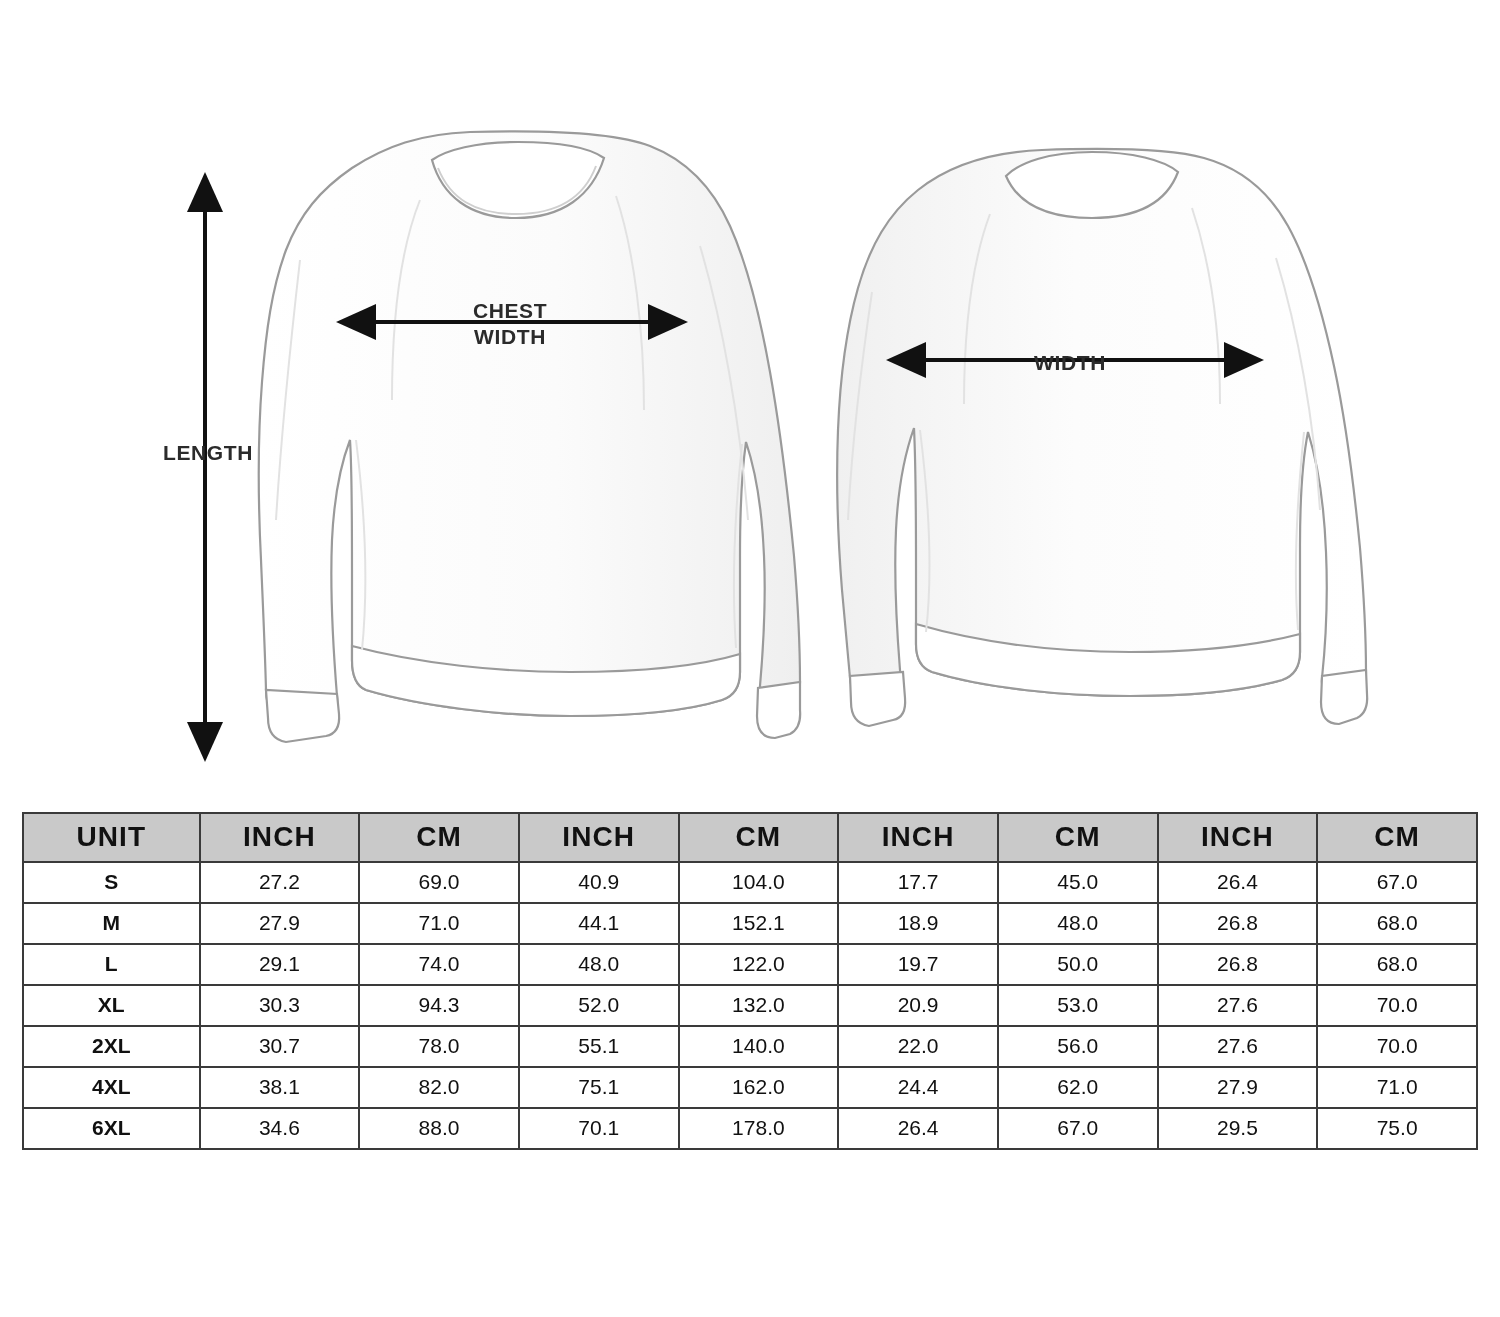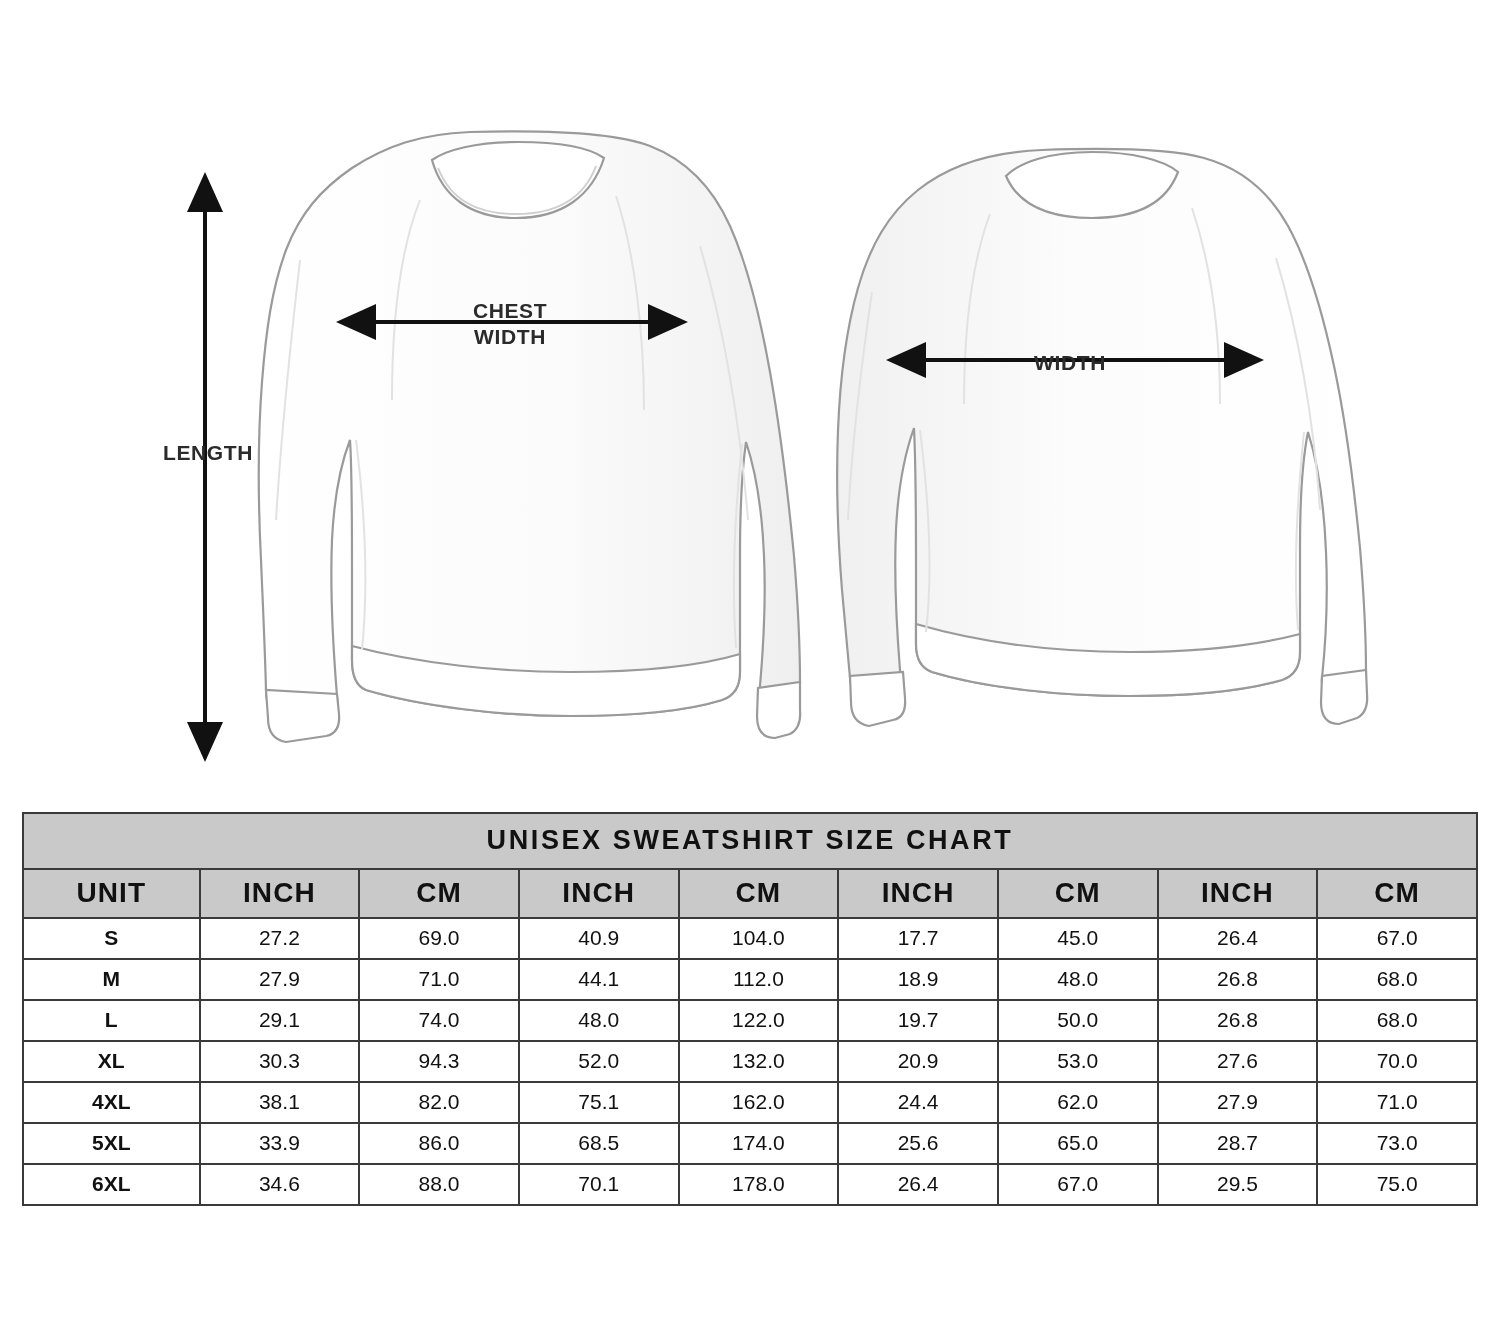--- a/index.html
+++ b/index.html
@@ -250,23 +250,20 @@
         <col class="c-val">
         <col class="c-val">
         <col class="c-val">
         <col class="c-val">
       <col class="c-val">
         <col class="c-val">
         <col class="c-val">
         <col class="c-val">
     </colgroup>
     <tbody>
-      <tr class="title-row">
-        <td colspan="9">UNISEX SWEATSHIRT SIZE CHART</td>
-      </tr>
       <tr class="unit-row">
         <td>UNIT</td>
         <td>INCH</td>
         <td>CM</td>
         <td>INCH</td>
         <td>CM</td>
         <td>INCH</td>
         <td>CM</td>
         <td>INCH</td>
         <td>CM</td>
@@ -281,21 +278,21 @@
         <td>17.7</td>
         <td>45.0</td>
         <td>26.4</td>
         <td>67.0</td>
       </tr>
       <tr class="data-row">
         <td class="size-cell">M</td>
         <td>27.9</td>
         <td>71.0</td>
         <td>44.1</td>
-        <td>112.0</td>
+        <td>152.1</td>
         <td>18.9</td>
         <td>48.0</td>
         <td>26.8</td>
         <td>68.0</td>
       </tr>
       <tr class="data-row">
         <td class="size-cell">L</td>
         <td>29.1</td>
         <td>74.0</td>
         <td>48.0</td>
@@ -310,42 +307,42 @@
         <td>30.3</td>
         <td>94.3</td>
         <td>52.0</td>
         <td>132.0</td>
         <td>20.9</td>
         <td>53.0</td>
         <td>27.6</td>
         <td>70.0</td>
       </tr>
       <tr class="data-row">
+        <td class="size-cell">2XL</td>
+        <td>30.7</td>
+        <td>78.0</td>
+        <td>55.1</td>
+        <td>140.0</td>
+        <td>22.0</td>
+        <td>56.0</td>
+        <td>27.6</td>
+        <td>70.0</td>
+      </tr>
+      <tr class="data-row">
         <td class="size-cell">4XL</td>
         <td>38.1</td>
         <td>82.0</td>
         <td>75.1</td>
         <td>162.0</td>
         <td>24.4</td>
         <td>62.0</td>
         <td>27.9</td>
         <td>71.0</td>
       </tr>
       <tr class="data-row">
-        <td class="size-cell">5XL</td>
-        <td>33.9</td>
-        <td>86.0</td>
-        <td>68.5</td>
-        <td>174.0</td>
-        <td>25.6</td>
-        <td>65.0</td>
-        <td>28.7</td>
-        <td>73.0</td>
-      </tr>
-      <tr class="data-row">
         <td class="size-cell">6XL</td>
         <td>34.6</td>
         <td>88.0</td>
         <td>70.1</td>
         <td>178.0</td>
         <td>26.4</td>
         <td>67.0</td>
         <td>29.5</td>
         <td>75.0</td>
       </tr>

